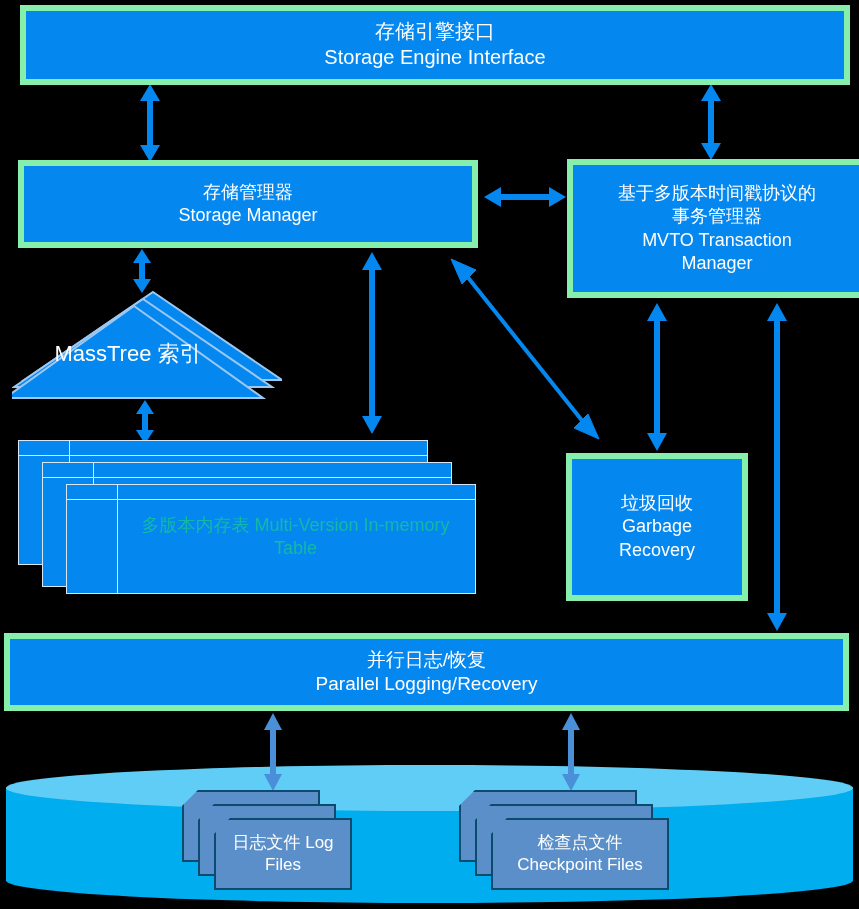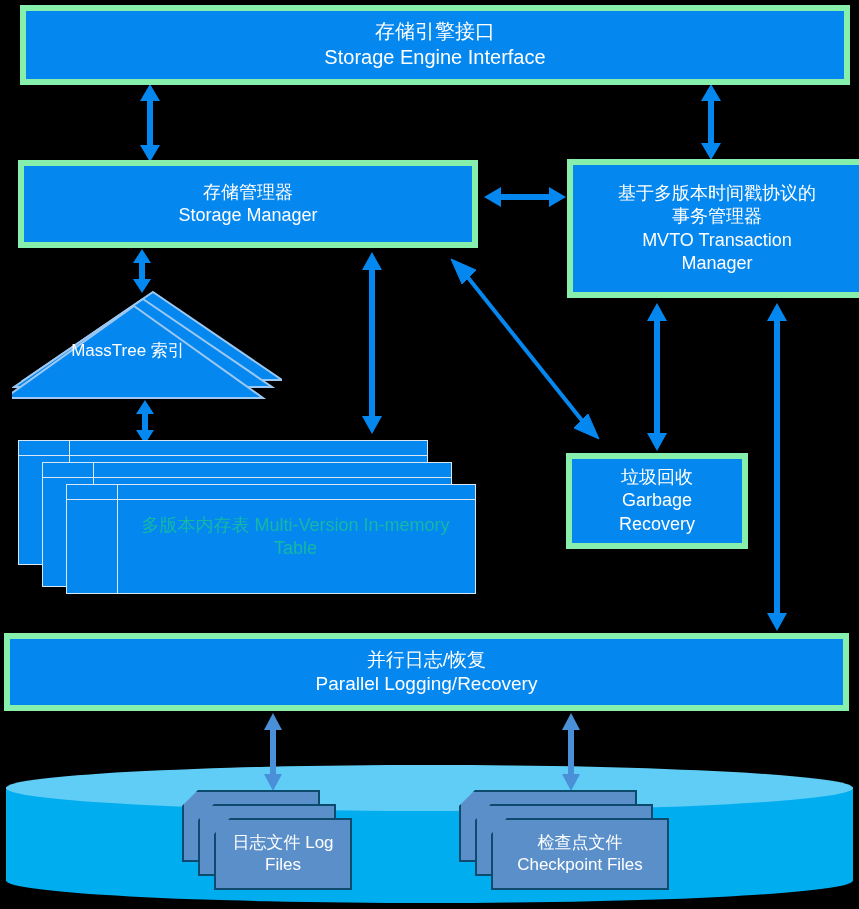--- a/index.html
+++ b/index.html
@@ -12,26 +12,26 @@
        justify-content:center;text-align:center;line-height:1.28;}
   .box .ln{display:block;}
 
   
   #box-sei{left:20px;top:5px;width:830px;height:80px;font-size:20px;}
   
   #box-sm{left:18px;top:160px;width:460px;height:88px;font-size:18px;}
   
   #box-mvto{left:567px;top:159px;width:300px;height:139px;font-size:18px;}
   
-  #box-gc{left:566px;top:453px;width:182px;height:96px;font-size:18px;}
+  #box-gc{left:566px;top:453px;width:182px;height:148px;font-size:18px;}
   
   #box-log{left:4px;top:633px;width:845px;height:78px;font-size:19px;}
   #masstree{position:absolute;left:12px;top:288px;width:270px;height:118px;}
   #masstree .lbl{position:absolute;left:0;top:52px;width:232px;text-align:center;
-                 color:#fff;font-size:17px;line-height:1.3;}
+                 color:#fff;font-size:22px;line-height:1.3;}
 
   
   #mvtable{position:absolute;left:18px;top:440px;width:470px;height:155px;}
   .tbl{position:absolute;background:#0587F0;border:1px solid #D9E7F5;box-sizing:border-box;}
   .tbl .hdr{position:absolute;left:0;right:0;top:0;height:15px;border-bottom:1px solid #D9E7F5;box-sizing:border-box;}
   .tbl .colsep{position:absolute;top:0;bottom:0;width:0;border-left:1px solid #D9E7F5;}
   #mvtable .lbl{position:absolute;color:#14b8a6;font-size:18px;text-align:center;line-height:1.3;}
 
   
   #cyl{position:absolute;left:6px;top:765px;width:847px;height:138px;}

